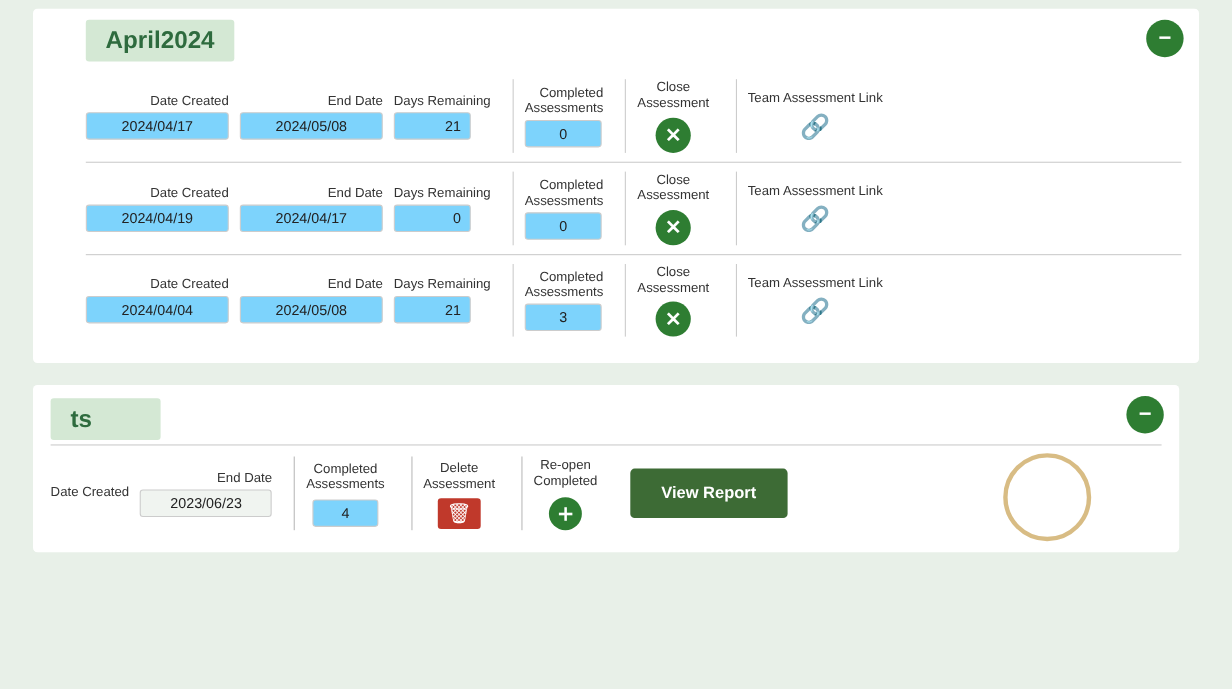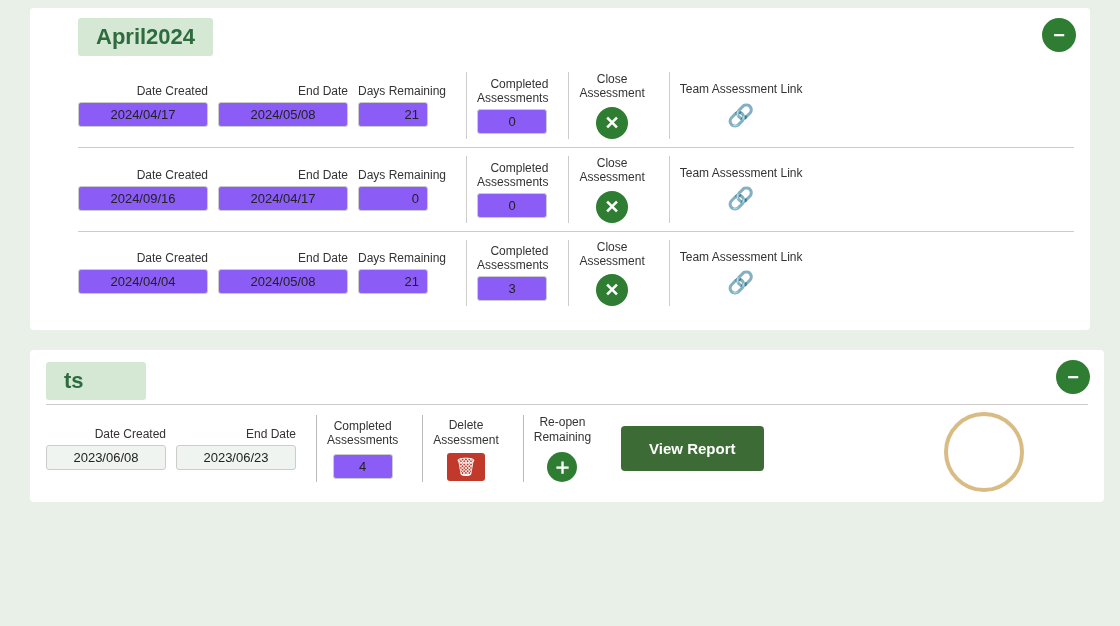--- a/index.html
+++ b/index.html
@@ -80,21 +80,21 @@
 
     .field-label {
       font-size: 12px;
       color: #333;
       margin-bottom: 4px;
       text-align: right;
       width: 100%;
     }
 
     .field-input {
-      background: #8b5cf6;
+      background: #7dd3fc;
       border: 1px solid #ccc;
       border-radius: 3px;
       padding: 4px 8px;
       font-size: 13px;
       color: #222;
       text-align: center;
     }
 
     .field-group.date-created .field-input { width: 130px; }
     .field-group.end-date .field-input { width: 130px; }
@@ -142,21 +142,21 @@
       background: none;
       border: none;
       cursor: pointer;
       font-size: 22px;
       color: #333;
     }
 
     
     .section-card-bottom {
       background: #fff;
-      margin: 0 16px 0 30px;
+      margin: 0 48px 0 30px;
       border-radius: 4px;
       position: relative;
       padding: 12px 16px 16px 16px;
     }
 
     .view-report-btn {
       background: #3d6b35;
       color: white;
       border: none;
       border-radius: 4px;
@@ -291,21 +291,21 @@
         <div class="separator"></div>
         <div class="action-group">
           <div class="action-label">Team Assessment Link</div>
           <button class="link-btn">🔗</button>
         </div>
       </div>
 
       <div class="assessment-row">
         <div class="field-group date-created">
           <div class="field-label">Date Created</div>
-          <div class="field-input">2024/09/16</div>
+          <div class="field-input">2024/04/19</div>
         </div>
         <div class="field-group end-date">
           <div class="field-label">End Date</div>
           <div class="field-input">2024/04/17</div>
         </div>
         <div class="field-group days-remaining">
           <div class="field-label">Days Remaining</div>
           <div class="field-input">0</div>
         </div>
         <div class="separator"></div>
@@ -365,21 +365,20 @@
 
 <div style="padding-top: 4px;">
   <div class="section-card-bottom" style="position:relative;">
     <div class="section-header" style="margin-bottom:4px;">
       <div class="section-title">ts</div>
       <button class="collapse-btn">−</button>
     </div>
     <div class="bottom-row">
       <div class="field-group-bottom">
         <div class="field-label">Date Created</div>
-        <div class="field-input" style="width:120px;">2023/06/08</div>
       </div>
       <div class="field-group-bottom">
         <div class="field-label">End Date</div>
         <div class="field-input" style="width:120px;">2023/06/23</div>
       </div>
       <div class="separator-v"></div>
       <div class="bottom-action">
         <div class="action-label" style="white-space:pre-line">Completed
 Assessments</div>
         <div class="field-input" style="width:60px;">4</div>
@@ -388,21 +387,21 @@
       <div class="bottom-action">
         <div class="action-label" style="white-space:pre-line">Delete
 Assessment</div>
         <button class="delete-btn">
           <span style="background:#c0392b;color:white;padding:4px 8px;border-radius:3px;font-size:18px;">🗑</span>
         </button>
       </div>
       <div class="separator-v"></div>
       <div class="bottom-action">
         <div class="action-label" style="white-space:pre-line">Re-open
-Remaining</div>
+Completed</div>
         <button class="reopen-btn">
           <span style="width:30px;height:30px;background:#2e7d32;border-radius:50%;display:inline-flex;align-items:center;justify-content:center;color:white;font-size:22px;">＋</span>
         </button>
       </div>
       <button class="view-report-btn">View Report</button>
     </div>
 
     <div class="highlight-circle"></div>
   </div>
 </div>

